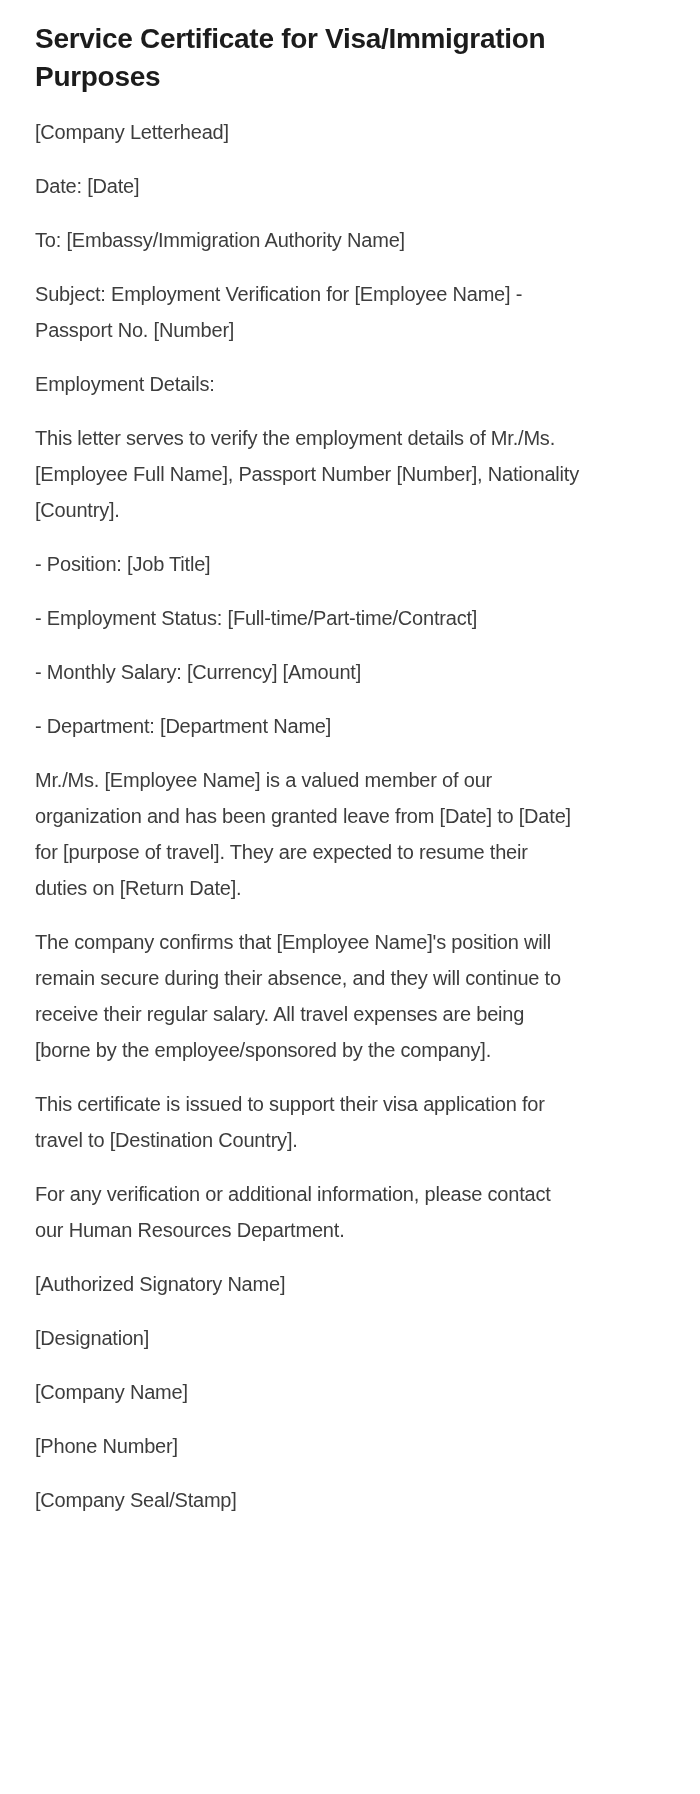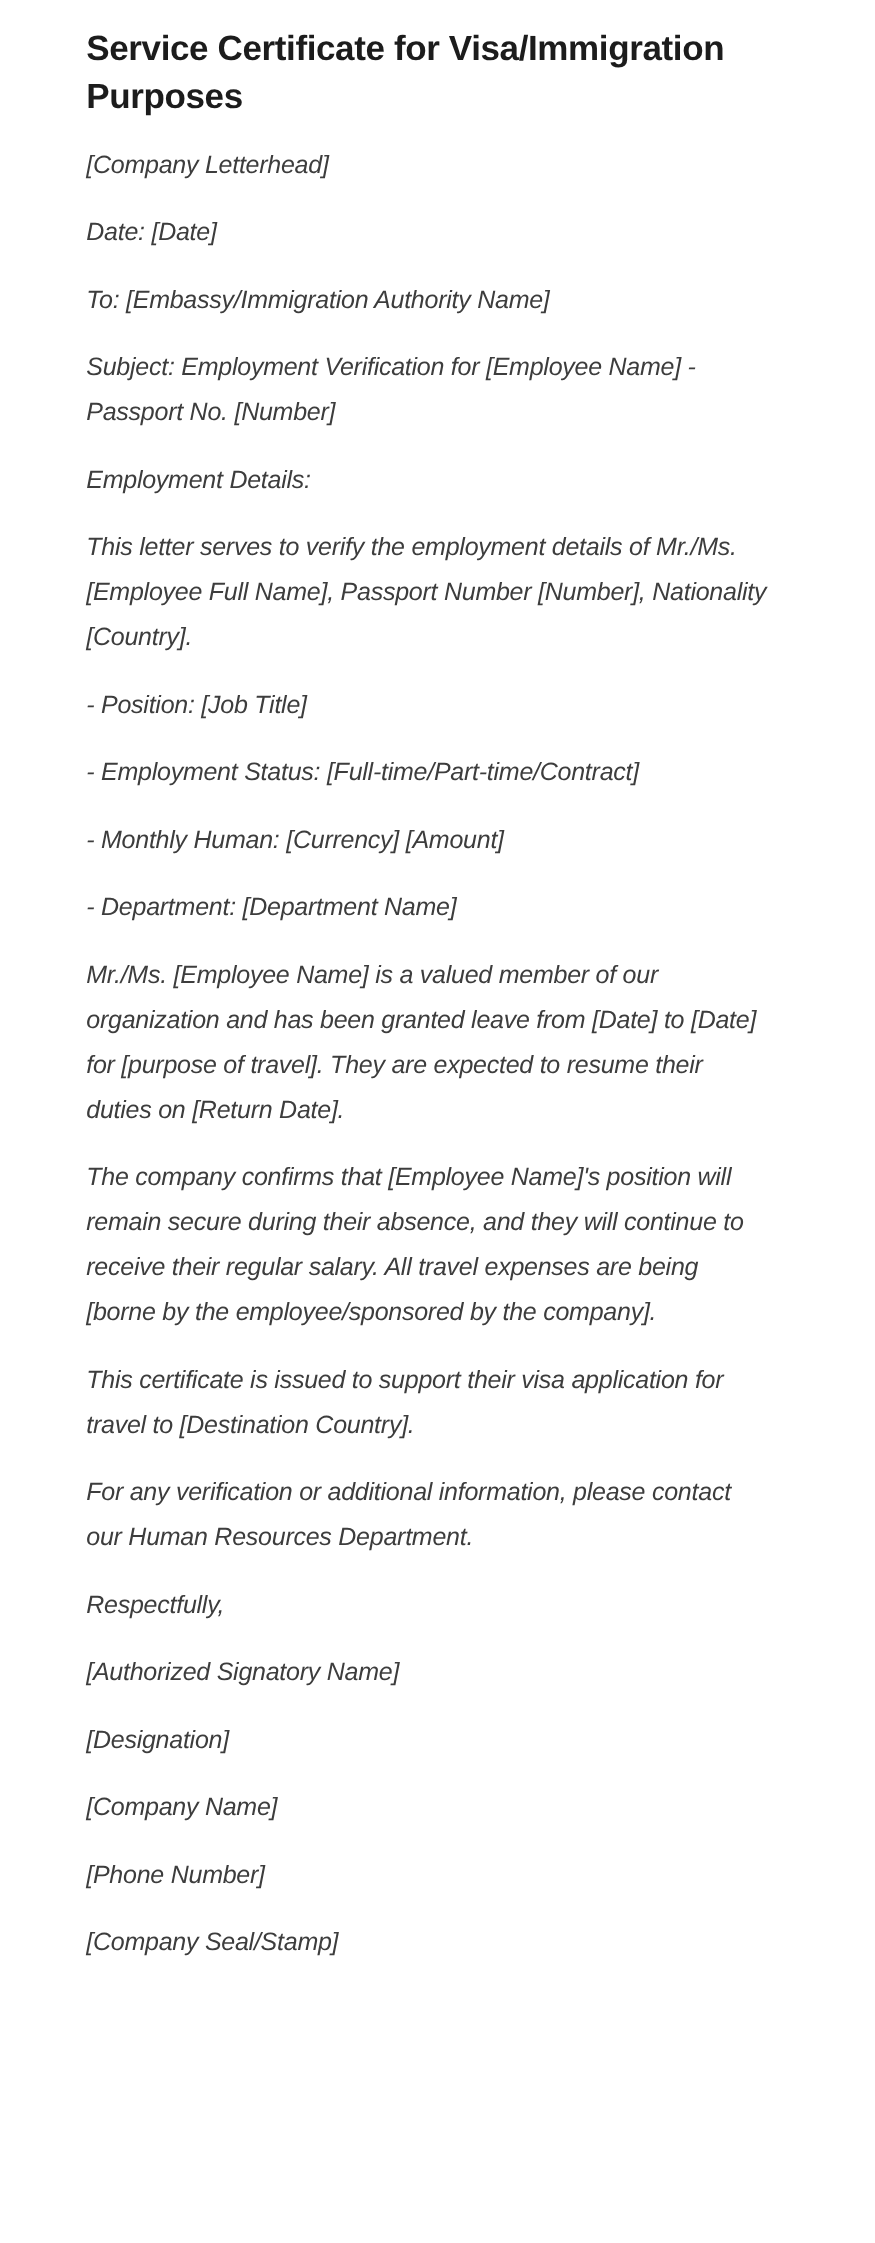--- a/index.html
+++ b/index.html
@@ -10,40 +10,38 @@
     body {
       width: 700px;
       height: 1794px;
       overflow: hidden;
       font-family: "Liberation Sans", "DejaVu Sans", sans-serif;
     }
     .doc {
       box-sizing: border-box;
       width: 660px;
       padding: 20px 35px 0 35px;
-      margin-left: 34px;
     }
     .doc h1 {
       margin: 0 0 18px 0;
       font-size: 28px;
       line-height: 38px;
       font-weight: 700;
       color: #1c1c1c;
       letter-spacing: -0.3px;
       white-space: pre-line;
     }
     .doc p {
       margin: 0 0 18px 0;
       font-size: 20px;
       line-height: 36px;
       font-weight: 400;
       color: #3d3d3d;
       letter-spacing: -0.2px;
       white-space: pre-line;
-      font-style: italic;
     }
   </style>
 </head>
 <body>
 
 <div class="doc">
 
   <h1>Service Certificate for Visa/Immigration
 Purposes</h1>
 
@@ -61,41 +59,40 @@
 
   <p>This letter serves to verify the employment details of Mr./Ms.
 [Employee Full Name], Passport Number [Number], Nationality
 [Country].</p>
 
   <p>- Position: [Job Title]</p>
 
 
   <p>- Employment Status: [Full-time/Part-time/Contract]</p>
 
-  <p>- Monthly Human: [Currency] [Amount]</p>
+  <p>- Monthly Salary: [Currency] [Amount]</p>
 
   <p>- Department: [Department Name]</p>
 
   <p>Mr./Ms. [Employee Name] is a valued member of our
 organization and has been granted leave from [Date] to [Date]
 for [purpose of travel]. They are expected to resume their
 duties on [Return Date].</p>
 
   <p>The company confirms that [Employee Name]'s position will
 remain secure during their absence, and they will continue to
 receive their regular salary. All travel expenses are being
 [borne by the employee/sponsored by the company].</p>
 
   <p>This certificate is issued to support their visa application for
 travel to [Destination Country].</p>
 
   <p>For any verification or additional information, please contact
 our Human Resources Department.</p>
 
-  <p>Respectfully,</p>
 
   <p>[Authorized Signatory Name]</p>
 
   <p>[Designation]</p>
 
   <p>[Company Name]</p>
 
   <p>[Phone Number]</p>
 
 

